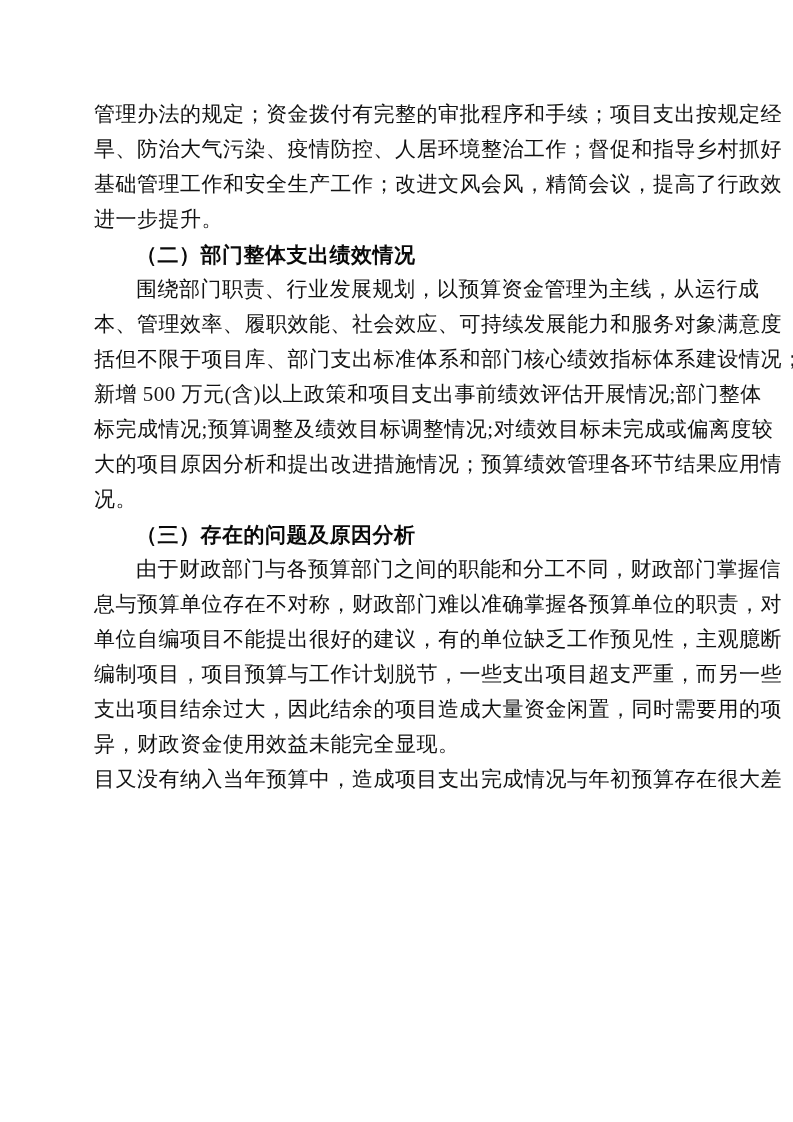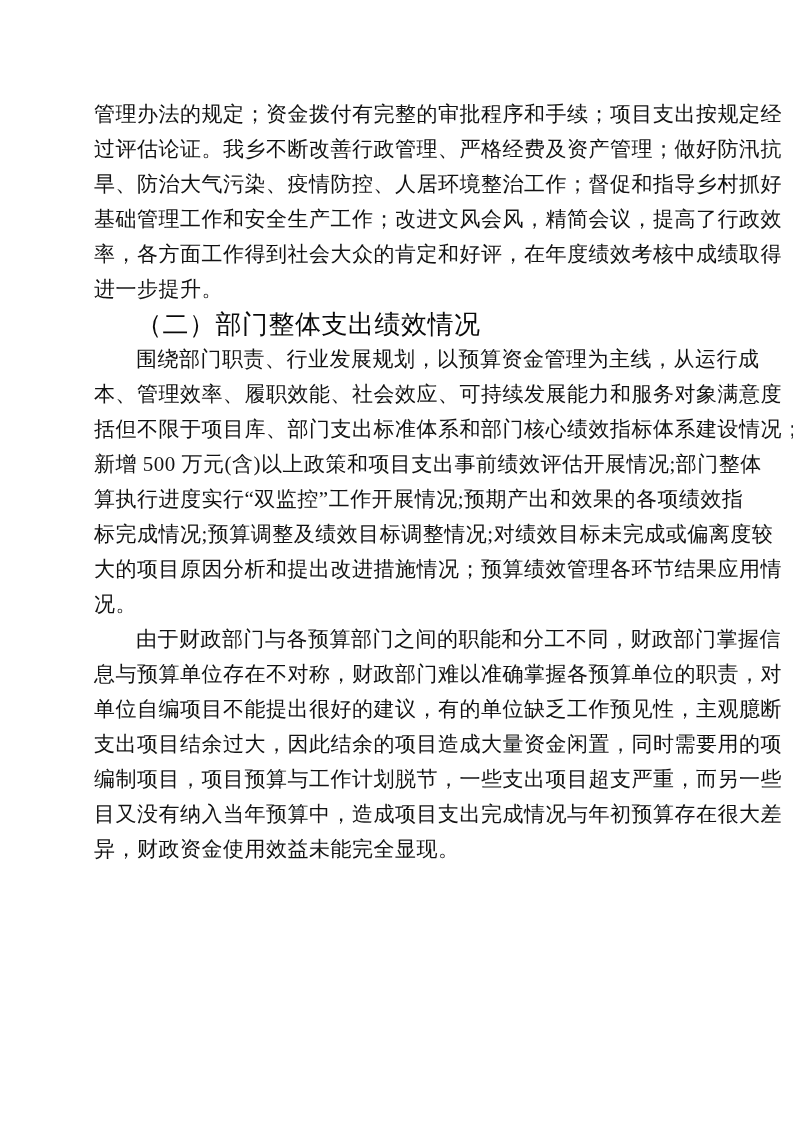--- a/index.html
+++ b/index.html
@@ -35,64 +35,62 @@
   .line-end {
     text-align: left;
     text-align-last: left;
     font-family: Liberation Serif, serif;
   }
   .indent-2 {
     text-indent: 42px;
   }
   .heading {
     font-family: "Liberation Sans", "DejaVu Sans", sans-serif;
-    font-weight: normal;
-    font-size: 26px;
+    font-weight: bold;
+    font-size: 21px;
     line-height: 35px;
     height: 35px;
     color: #0a0a0a;
     text-align: left;
     text-align-last: left;
     white-space: nowrap;
     letter-spacing: 0.5px;
   }
 </style>
 </head>
 <body>
 
 <div class="page">
   <div class="text-block">
 
     <div>
       <div class="line">管理办法的规定；资金拨付有完整的审批程序和手续；项目支出按规定经</div>
-      <div class="line">过评估论证。我乡不断改善行政管理、严格经费及资产管理；做好防汛抗</div>
       <div class="line">旱、防治大气污染、疫情防控、人居环境整治工作；督促和指导乡村抓好</div>
       <div class="line">基础管理工作和安全生产工作；改进文风会风，精简会议，提高了行政效</div>
-      <div class="line">率，各方面工作得到社会大众的肯定和好评，在年度绩效考核中成绩取得</div>
       <div class="line line-end">进一步提升。</div>
     </div>
 
     <div class="heading indent-2">（二）部门整体支出绩效情况</div>
 
     <div>
       <div class="line indent-2">围绕部门职责、行业发展规划，以预算资金管理为主线，从运行成</div>
       <div class="line">本、管理效率、履职效能、社会效应、可持续发展能力和服务对象满意度</div>
       <div class="line">括但不限于项目库、部门支出标准体系和部门核心绩效指标体系建设情况；</div>
       <div class="line">新增 500 万元(含)以上政策和项目支出事前绩效评估开展情况;部门整体</div>
-      <div class="line">算执行进度实行“双监控”工作开展情况;预期产出和效果的各项绩效指</div>
       <div class="line">标完成情况;预算调整及绩效目标调整情况;对绩效目标未完成或偏离度较</div>
       <div class="line">大的项目原因分析和提出改进措施情况；预算绩效管理各环节结果应用情</div>
       <div class="line line-end">况。</div>
     </div>
 
+    <div class="heading indent-2">（三）存在的问题及原因分析</div>
 
     <div>
       <div class="line indent-2">由于财政部门与各预算部门之间的职能和分工不同，财政部门掌握信</div>
       <div class="line">息与预算单位存在不对称，财政部门难以准确掌握各预算单位的职责，对</div>
       <div class="line">单位自编项目不能提出很好的建议，有的单位缺乏工作预见性，主观臆断</div>
+      <div class="line">编制项目，项目预算与工作计划脱节，一些支出项目超支严重，而另一些</div>
       <div class="line">支出项目结余过大，因此结余的项目造成大量资金闲置，同时需要用的项</div>
-      <div class="line">编制项目，项目预算与工作计划脱节，一些支出项目超支严重，而另一些</div>
+      <div class="line line-end">异，财政资金使用效益未能完全显现。</div>
       <div class="line">目又没有纳入当年预算中，造成项目支出完成情况与年初预算存在很大差</div>
-      <div class="line line-end">异，财政资金使用效益未能完全显现。</div>
     </div>
 
   </div>
 </div>
 
 </body></html>

